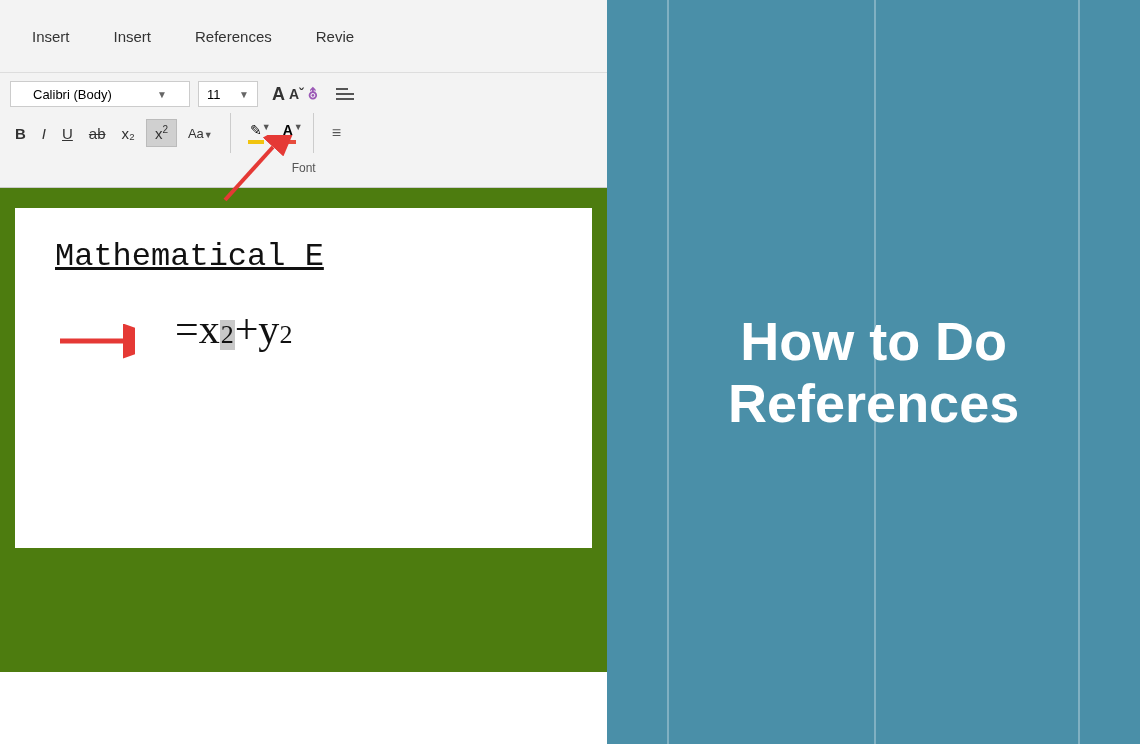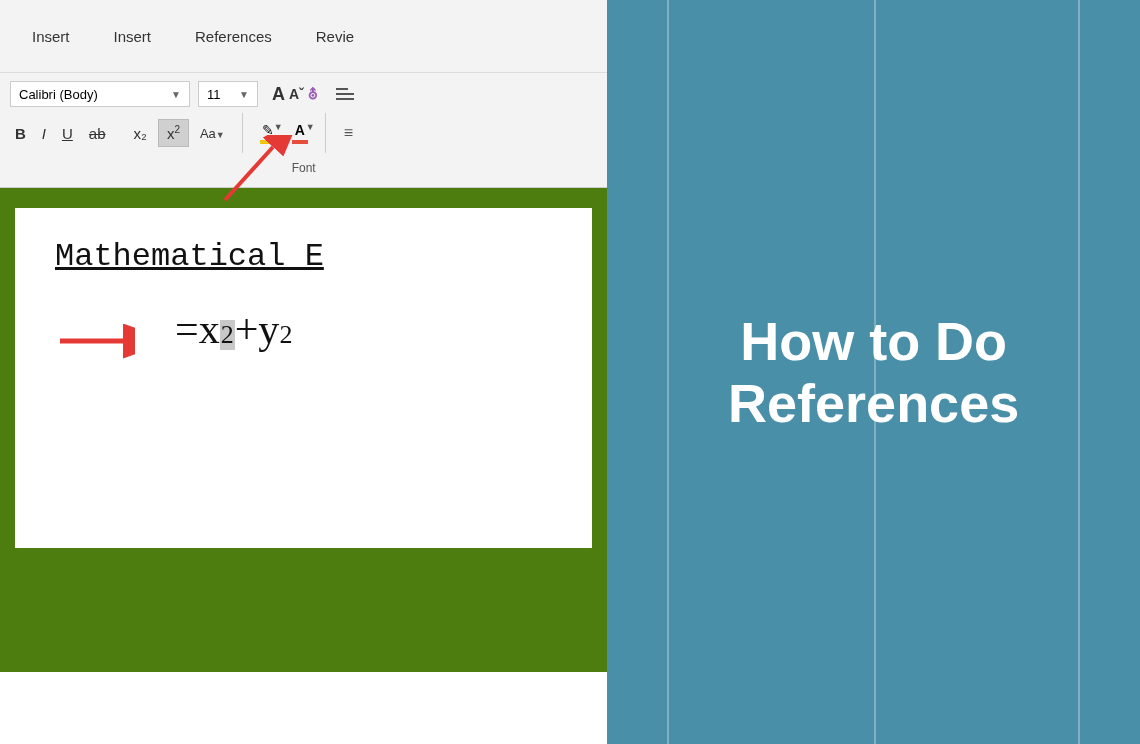--- a/index.html
+++ b/index.html
@@ -59,21 +59,21 @@
     .ribbon-row1 {
       display: flex;
       align-items: center;
       gap: 8px;
       margin-bottom: 6px;
     }
 
     .font-name-dropdown {
       background: white;
       border: 1px solid #ccc;
-      padding: 3px 8px;
+      padding: 3px 22px;
       width: 180px;
       font-size: 13px;
       display: flex;
       align-items: center;
       justify-content: space-between;
       height: 26px;
     }
 
     .font-size-dropdown {
       background: white;
@@ -163,21 +163,20 @@
       padding: 2px 5px;
       text-decoration: line-through;
       cursor: pointer;
     }
 
     .btn-subscript {
       font-size: 15px;
       color: #333;
       padding: 2px 5px;
       cursor: pointer;
-      margin-left: 12px;
     }
 
     .btn-superscript {
       font-size: 15px;
       color: #333;
       padding: 4px 8px;
       cursor: pointer;
       background: #d0d0d0;
       border: 1px solid #bbb;
     }

